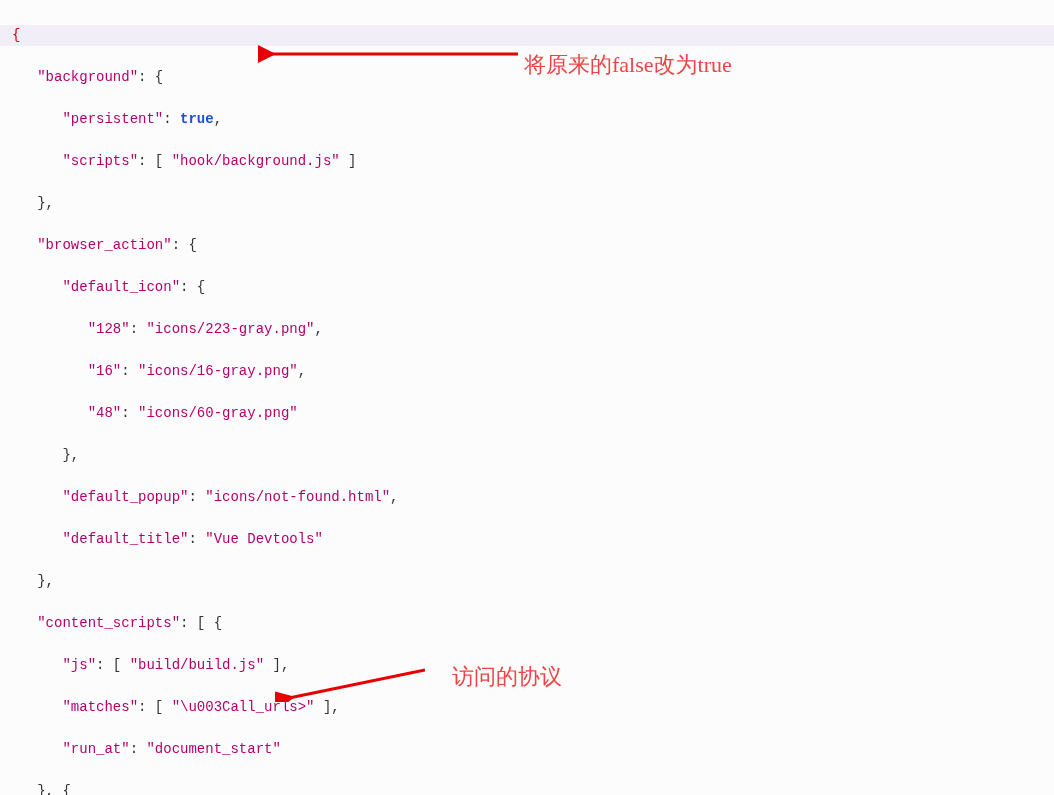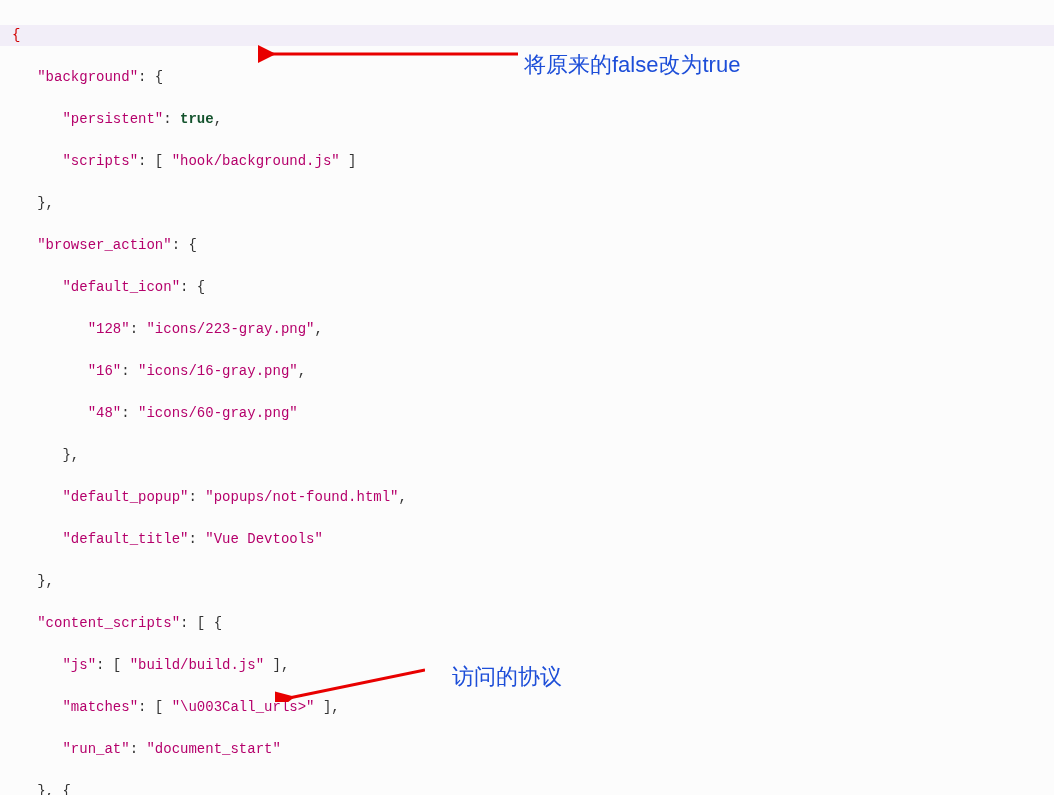--- a/index.html
+++ b/index.html
@@ -20,21 +20,21 @@
   }
   .code-line {
     display: block;
     padding-left: 12px;
   }
   .hl-line {
     background: #f2eef8;
   }
   .k { color: #b5006b; } 
   .s { color: #b5006b; }    
-  .b { color: #14532d; font-weight: bold; } 
+  .b { color: #1d4ed8; font-weight: bold; } 
   .brace { color: #d10000; }
 
   
   .arrow1 {
     position: absolute;
     top: 43px;
     left: 258px;
     width: 260px;
     height: 22px;
     pointer-events: none;
@@ -42,22 +42,22 @@
   .arrow2 {
     position: absolute;
     top: 662px;
     left: 275px;
     width: 150px;
     height: 40px;
     pointer-events: none;
   }
   .anno-text {
     position: absolute;
-    color: #1d4ed8;
-    font-family: Liberation Sans, sans-serif;
+    color: #ef4444;
+    font-family: Liberation Serif, serif;
     font-size: 22px;
     white-space: nowrap;
   }
   .anno1 { top: 48px; left: 524px; }
   .anno2 { top: 660px; left: 452px; }
 </style>
 </head>
 <body>
 
 <div class="code-wrapper">
@@ -65,21 +65,21 @@
 <span class="code-line">   <span class="k">"background"</span>: {</span>
 <span class="code-line">      <span class="k">"persistent"</span>: <span class="b">true</span>,</span>
 <span class="code-line">      <span class="k">"scripts"</span>: [ <span class="s">"<span>hook/background.js</span>"</span> ]</span>
 <span class="code-line">   },</span>
 <span class="code-line">   <span class="k">"browser_action"</span>: {</span>
 <span class="code-line">      <span class="k">"default_icon"</span>: {</span>
 <span class="code-line">         <span class="k">"128"</span>: <span class="s">"<span>icons/223-gray.png</span>"</span>,</span>
 <span class="code-line">         <span class="k">"16"</span>: <span class="s">"<span>icons/16-gray.png</span>"</span>,</span>
 <span class="code-line">         <span class="k">"48"</span>: <span class="s">"<span>icons/60-gray.png</span>"</span></span>
 <span class="code-line">      },</span>
-<span class="code-line">      <span class="k">"default_popup"</span>: <span class="s">"<span>popups/not-found.html</span>"</span>,</span>
+<span class="code-line">      <span class="k">"default_popup"</span>: <span class="s">"<span>icons/not-found.html</span>"</span>,</span>
 <span class="code-line">      <span class="k">"default_title"</span>: <span class="s">"<span>Vue Devtools</span>"</span></span>
 <span class="code-line">   },</span>
 <span class="code-line">   <span class="k">"content_scripts"</span>: [ {</span>
 <span class="code-line">      <span class="k">"js"</span>: [ <span class="s">"<span>build/build.js</span>"</span> ],</span>
 <span class="code-line">      <span class="k">"matches"</span>: [ <span class="s">"<span>\u003Call_urls&gt;</span>"</span> ],</span>
 <span class="code-line">      <span class="k">"run_at"</span>: <span class="s">"<span>document_start</span>"</span></span>
 <span class="code-line">   }, {</span>
 
 
 

